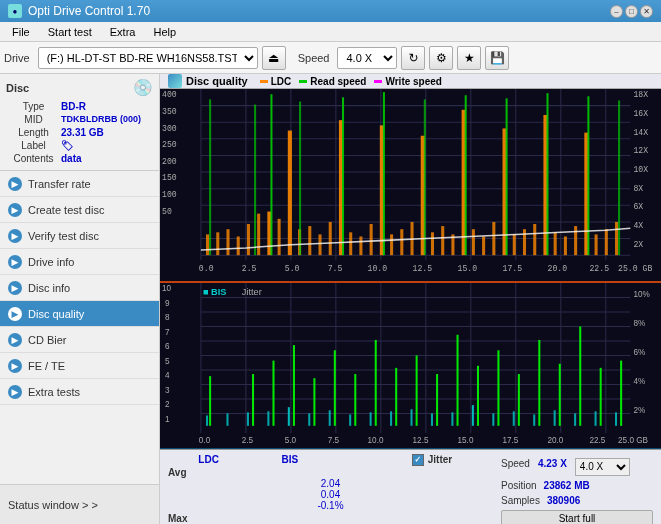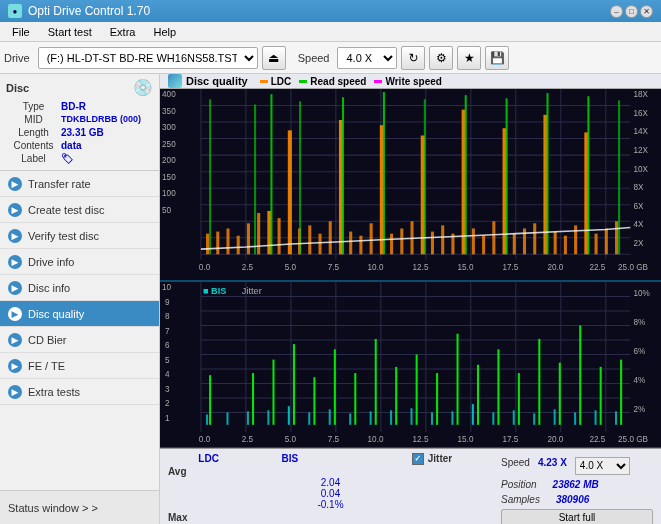--- a/index.html
+++ b/index.html
@@ -66,21 +66,21 @@
       display: flex; align-items: center; height: 26px; padding: 0 8px;
       cursor: pointer; font-size: 11px; color: #333; border-bottom: 1px solid #ddd;
       gap: 6px;
     }
     .nav-item.active { background: #3a8bc4; color: white; }
     .nav-item-icon { width: 14px; height: 14px; border-radius: 50%; display: flex; align-items: center; justify-content: center; font-size: 9px; flex-shrink: 0; }
     .nav-item-icon.blue { background: #3a8bc4; color: white; }
     .nav-item-icon.active { background: white; color: #3a8bc4; }
 
     .status-bar-btn {
-      display: flex; align-items: center; height: 34px; padding: 0 8px;
+      display: flex; align-items: center; height: 40px; padding: 0 8px;
       cursor: pointer; font-size: 11px; color: #333; border-top: 1px solid #ccc;
       margin-top: auto; gap: 4px; background: #e8e8e8;
     }
 
     
     .right-panel { flex: 1; background: #1a1a2e; display: flex; flex-direction: column; overflow: hidden; }
 
     
     .chart-header {
       background: #e8e8f0; height: 22px; display: flex; align-items: center;
@@ -94,21 +94,22 @@
     .legend-dot.ldc { background: #ff8800; }
     .legend-dot.read { background: #00cc00; }
     .legend-dot.write { background: #ff00ff; }
 
     
     .charts-container { flex: 1; display: flex; flex-direction: column; }
 
     
     .chart-area {
       position: relative; flex: 1; background: #fef9c3;
-      border-bottom: 2px solid #0c4a6e;
+      border-bottom: 2px solid #c2410c;
+      font-family: Liberation Mono, monospace;
     }
     .chart-svg { width: 100%; height: 100%; }
 
     
     .chart-area-bottom { position: relative; flex: 1; background: #0ea5e9; }
 
     
     .stats-bar {
       background: #e8e8f0; height: 100px; display: flex; padding: 4px;
       border-top: 1px solid #999; flex-shrink: 0;
@@ -118,21 +119,21 @@
     .stats-col { flex: 1; text-align: center; }
     .stats-row { display: flex; font-size: 10px; padding: 1px 4px; flex-direction: column; }
     .stats-row-label { width: 35px; color: #333; font-weight: bold; }
     .stats-val { flex: 1; text-align: center; color: #0000cc; }
 
     .stats-right { display: flex; flex-direction: column; gap: 4px; padding: 4px; min-width: 160px; }
     .jitter-checkbox { width: 12px; height: 12px; border: 1px solid #666; background: #3a8bc4; display: flex; align-items: center; justify-content: center; color: white; font-size: 8px; }
     .speed-info { display: flex; gap: 8px; font-size: 10px; }
     .speed-info-label { color: #333; }
     .speed-info-value { color: #0000cc; font-weight: bold; }
-    .pos-info { display: flex; gap: 16px; font-size: 10px; font-style: italic; }
+    .pos-info { display: flex; gap: 7px; font-size: 10px; }
     .start-full-btn { background: #e0e0e0; border: 1px solid #aaa; padding: 2px 8px; font-size: 10px; cursor: pointer; border-radius: 2px; text-align: center; }
     .btn-row { display: flex; flex-direction: column; gap: 3px; }
   </style>
 </head>
 <body>
 
 <div class="title-bar">
   <div class="title-bar-left">
     <div class="title-bar-icon">●</div>
     <span>Opti Drive Control 1.70</span>
@@ -182,26 +183,26 @@
       </div>
       <div class="disc-row">
         <span class="disc-row-label">MID</span>
         <span class="disc-row-value" style="font-size:9px">TDKBLDRBB (000)</span>
       </div>
       <div class="disc-row">
         <span class="disc-row-label">Length</span>
         <span class="disc-row-value">23.31 GB</span>
       </div>
       <div class="disc-row">
+        <span class="disc-row-label">Label</span>
+        <span class="disc-row-value">🏷</span>
+      </div>
+      <div class="disc-row">
         <span class="disc-row-label">Contents</span>
         <span class="disc-row-value">data</span>
-      </div>
-      <div class="disc-row">
-        <span class="disc-row-label">Label</span>
-        <span class="disc-row-value">🏷</span>
       </div>
     </div>
 
     <div class="nav-items">
       <div class="nav-item">
         <div class="nav-item-icon blue">▶</div>
         <span>Transfer rate</span>
       </div>
       <div class="nav-item">
         <div class="nav-item-icon blue">▶</div>

